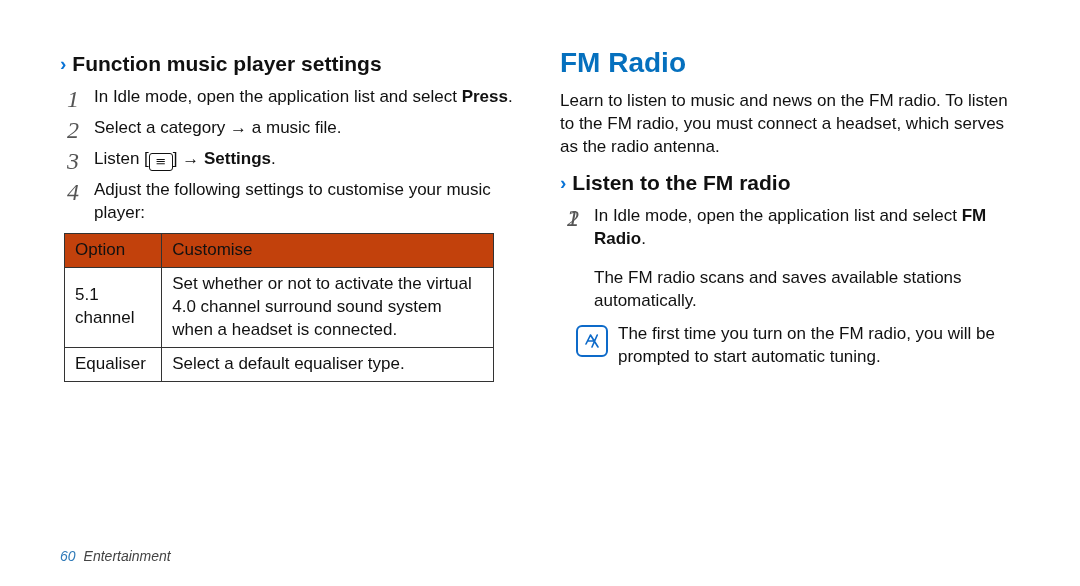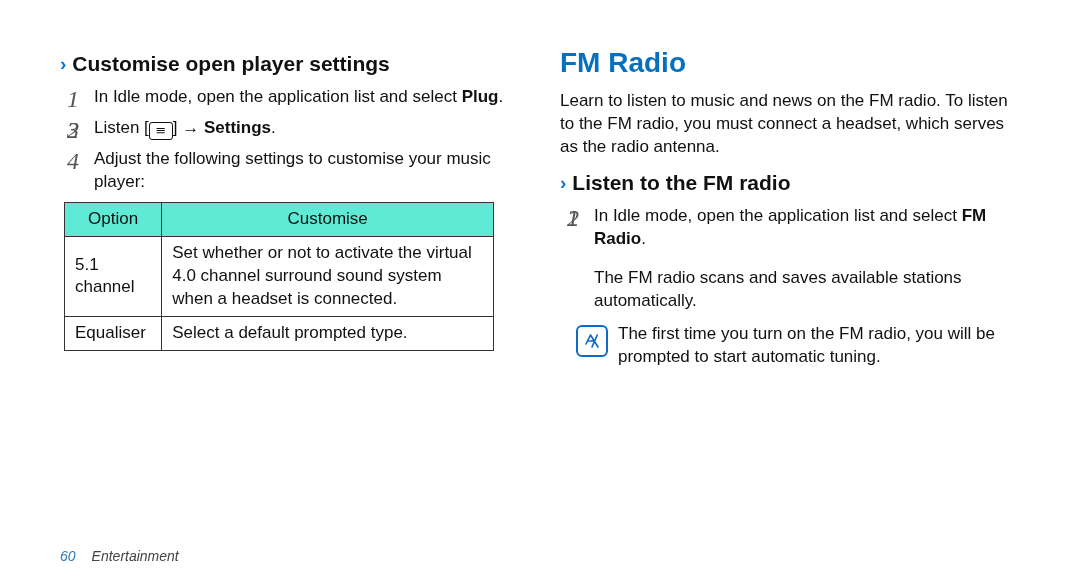--- a/index.html
+++ b/index.html
@@ -96,22 +96,21 @@
     font-size: 17px;
   }
   table.opts th, table.opts td {
     border: 1px solid #333;
     padding: 5px 10px;
     text-align: left;
     vertical-align: middle;
     font-weight: normal;
   }
   table.opts th {
-    background: #5eead4;
-    text-align: center;
+    background: #c2410c;
   }
   .para {
     margin: 0 9px 10px 0;
   }
   .note-row {
     display: flex;
     gap: 10px;
     margin-top: 10px;
     padding-left: 16px;
     align-items: flex-start;
@@ -137,50 +136,51 @@
     stroke-linejoin: round;
   }
   .footer {
     position: absolute;
     left: 60px;
     bottom: 20px;
     font-size: 14px;
     font-style: italic;
     color: #444;
     display: flex;
-    gap: 16px;
+    gap: 8px;
     align-items: baseline;
   }
   .footer .pnum {
     font-style: italic;
     color: #2f7ab8;
   }
   .sub-step {
     margin-top: 4px;
     padding-left: 34px;
   }
 </style>
 </head>
 <body>
 
 <div class="page">
 
   <div class="col">
     <div class="sub-heading">
       <span class="chevron">›</span>
-      <span>Customise open player settings</span>
+      <span>Function music player settings</span>
     </div>
 
     <ol class="steps">
       <li>
         <span class="num">1</span>
-        <span>In Idle mode, open the application list and select </span><span class="bold">Plug</span><span>.</span>
+        <span>In Idle mode, open the application list and select </span><span class="bold">Press</span><span>.</span>
       </li>
       <li>
         <span class="num">2</span>
+        <span>Select a category → a music file.</span>
       </li>
       <li>
         <span class="num">3</span>
         <span>Listen [</span><span class="menu-icon"></span><span>] → </span><span class="bold">Settings</span><span>.</span>
       </li>
       <li>
         <span class="num">4</span>
         <span>Adjust the following settings to customise your music player:</span>
       </li>
     </ol>
@@ -190,21 +190,21 @@
           <tr>
         <th>Option</th>
         <th>Customise</th>
       </tr>
       <tr>
         <td>5.1 channel</td>
         <td>Set whether or not to activate the virtual 4.0 channel surround sound system when a headset is connected.</td>
       </tr>
       <tr>
         <td>Equaliser</td>
-        <td>Select a default prompted type.</td>
+        <td>Select a default equaliser type.</td>
       </tr>
     </tbody>
       </table>
   </div>
 
   <div class="col">
     <div class="section-title">FM Radio</div>
     <p class="para">Learn to listen to music and news on the FM radio. To listen to the FM radio, you must connect a headset, which serves as the radio antenna.</p>
 
     <div class="sub-heading">

